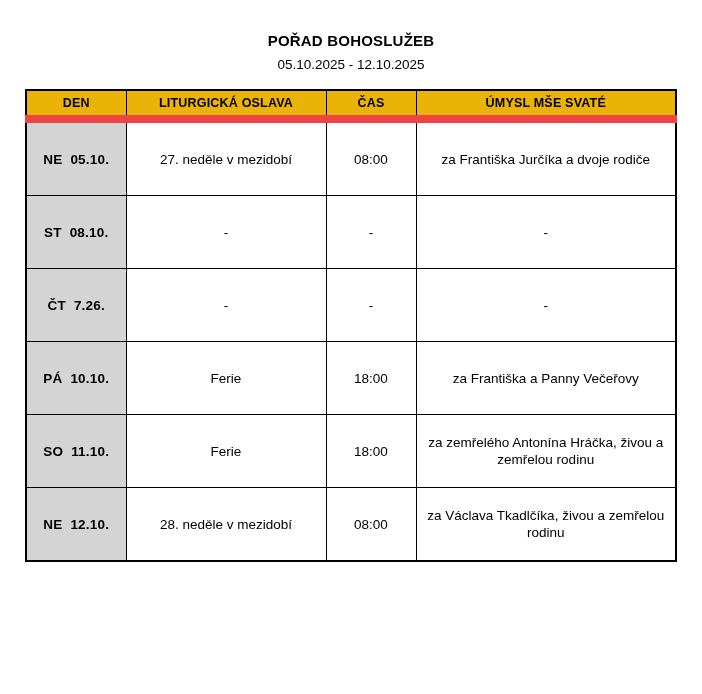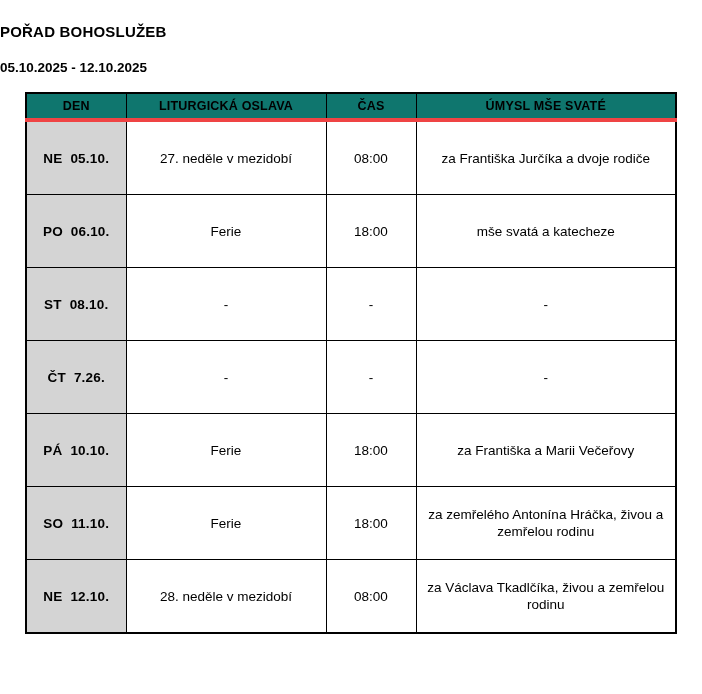--- a/index.html
+++ b/index.html
@@ -14,64 +14,65 @@
     color: #000000;
     -webkit-font-smoothing: antialiased;
   }
   .page {
     width: 702px;
     height: 694px;
     position: relative;
     box-sizing: border-box;
   }
   .header {
-    padding-top: 22px;
+    text-align: center;
+    padding-top: 31px;
   }
   .title-line-1 {
     font-size: 15px;
     font-weight: bold;
     letter-spacing: 0.2px;
     line-height: 20px;
   }
   .title-line-2 {
     font-size: 15px;
     font-weight: bold;
     letter-spacing: 0.2px;
     line-height: 20px;
   }
   .date-range {
     font-size: 13.5px;
-    font-weight: bold;
+    font-weight: normal;
     line-height: 20px;
-    margin-top: 16px;
+    margin-top: 4px;
   }
   .table-wrap {
     margin: 14px auto 0 auto;
     width: 652px;
   }
   table.schedule {
     border-collapse: collapse;
     width: 652px;
     table-layout: fixed;
     border: 2px solid #000;
   }
   table.schedule th,
   table.schedule td {
     border: 1px solid #000000;
     vertical-align: middle;
   }
   table.schedule thead th {
-    background: #0f766e;
+    background: #eab308;
     font-size: 12.5px;
     font-weight: bold;
     text-align: center;
     height: 22px;
     padding: 1px 2px;
     letter-spacing: 0.2px;
-    border-bottom: 4px solid #ef4444;
+    border-bottom: 8px solid #ef4444;
   }
   col.c-day { width: 100px; }
   col.c-feast { width: 200px; }
   col.c-time { width: 90px; }
   col.c-intent { width: 260px; }
 
   table.schedule tbody td {
     height: 68px;
     font-size: 13.5px;
     padding: 2px 10px;
@@ -123,42 +124,36 @@
         </tr>
       </thead>
       <tbody>
         <tr>
           <td class="day-cell">NE  05.10.</td>
           <td class="feast-cell">27. neděle v mezidobí</td>
           <td class="time-cell">08:00</td>
           <td class="intent-cell">za Františka Jurčíka a dvoje rodiče</td>
         </tr>
         <tr>
-          <td class="day-cell">PO  06.10.</td>
-          <td class="feast-cell">Ferie</td>
-          <td class="time-cell">18:00</td>
-          <td class="intent-cell">mše svatá a katecheze</td>
-        </tr>
-        <tr>
           <td class="day-cell">ST  08.10.</td>
           <td class="feast-cell">-</td>
           <td class="time-cell">-</td>
           <td class="intent-cell">-</td>
         </tr>
         <tr>
           <td class="day-cell">ČT  7.26.</td>
           <td class="feast-cell">-</td>
           <td class="time-cell">-</td>
           <td class="intent-cell">-</td>
         </tr>
         <tr>
           <td class="day-cell">PÁ  10.10.</td>
           <td class="feast-cell">Ferie</td>
           <td class="time-cell">18:00</td>
-          <td class="intent-cell">za Františka a Marii Večeřovy</td>
+          <td class="intent-cell">za Františka a Panny Večeřovy</td>
         </tr>
         <tr>
           <td class="day-cell">SO  11.10.</td>
           <td class="feast-cell">Ferie</td>
           <td class="time-cell">18:00</td>
           <td class="intent-cell">za zemřelého Antonína Hráčka, živou a zemřelou rodinu</td>
         </tr>
         <tr>
           <td class="day-cell">NE  12.10.</td>
           <td class="feast-cell">28. neděle v mezidobí</td>

